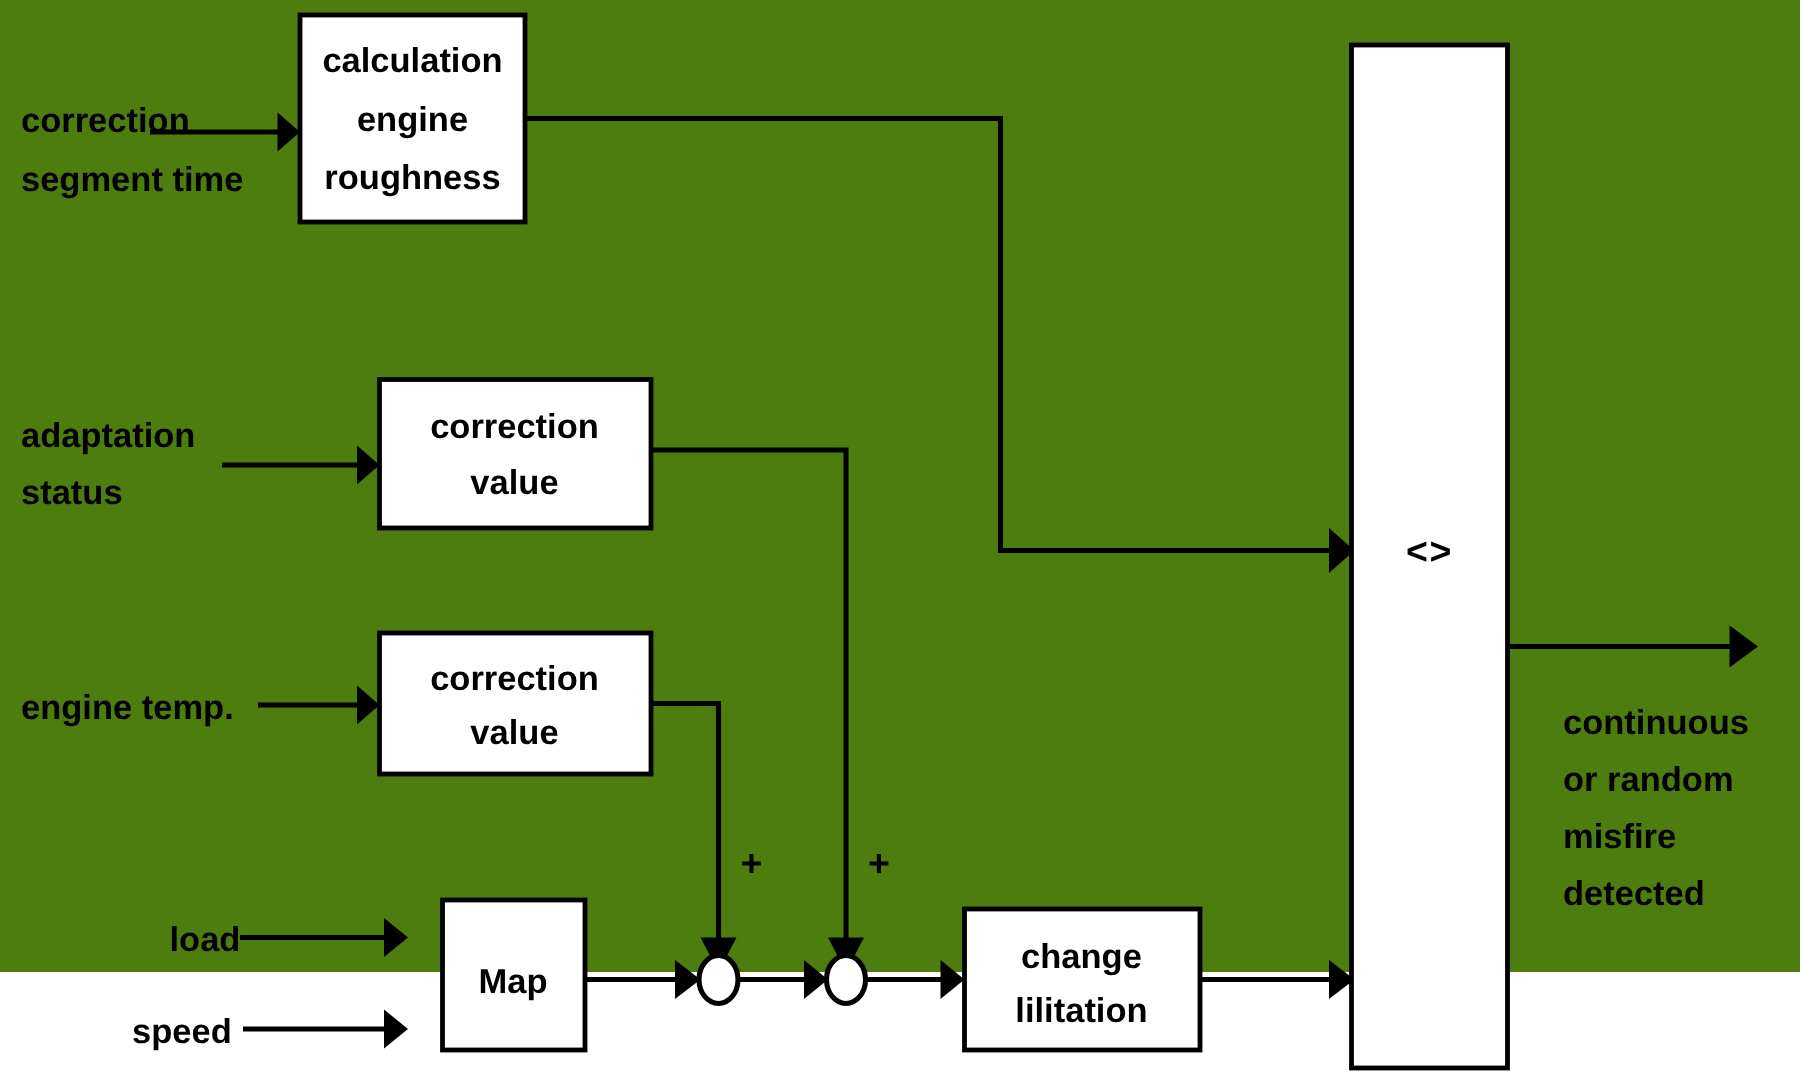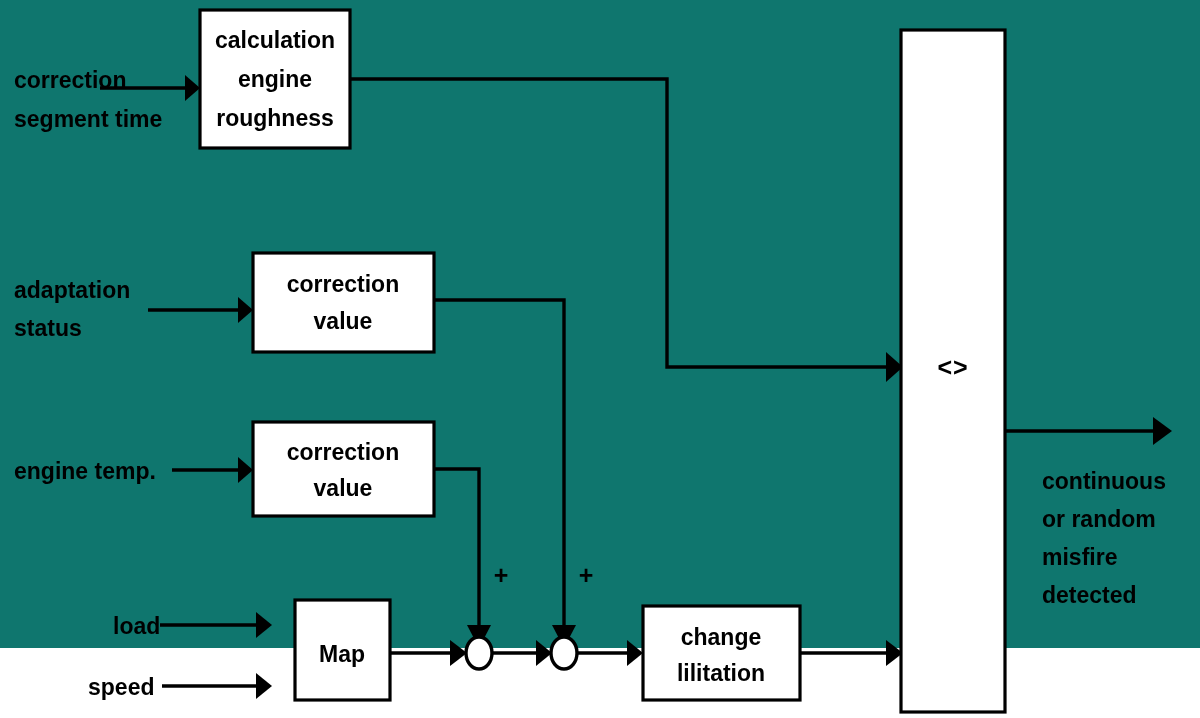--- a/index.html
+++ b/index.html
@@ -10,21 +10,21 @@
   body {
     width: 1200px;
     height: 718px;
     font-family: "Liberation Sans", sans-serif;
     overflow: hidden;
   }
   #diagram-root {
     position: relative;
     width: 1200px;
     height: 648px;
-    background: #0f766e;
+    background: #4d7c0f;
   }
   svg#diagram-svg {
     position: absolute;
     top: 0;
     left: 0;
     width: 1200px;
     height: 718px;
   }
   .blk-rect {
     fill: #ffffff;

